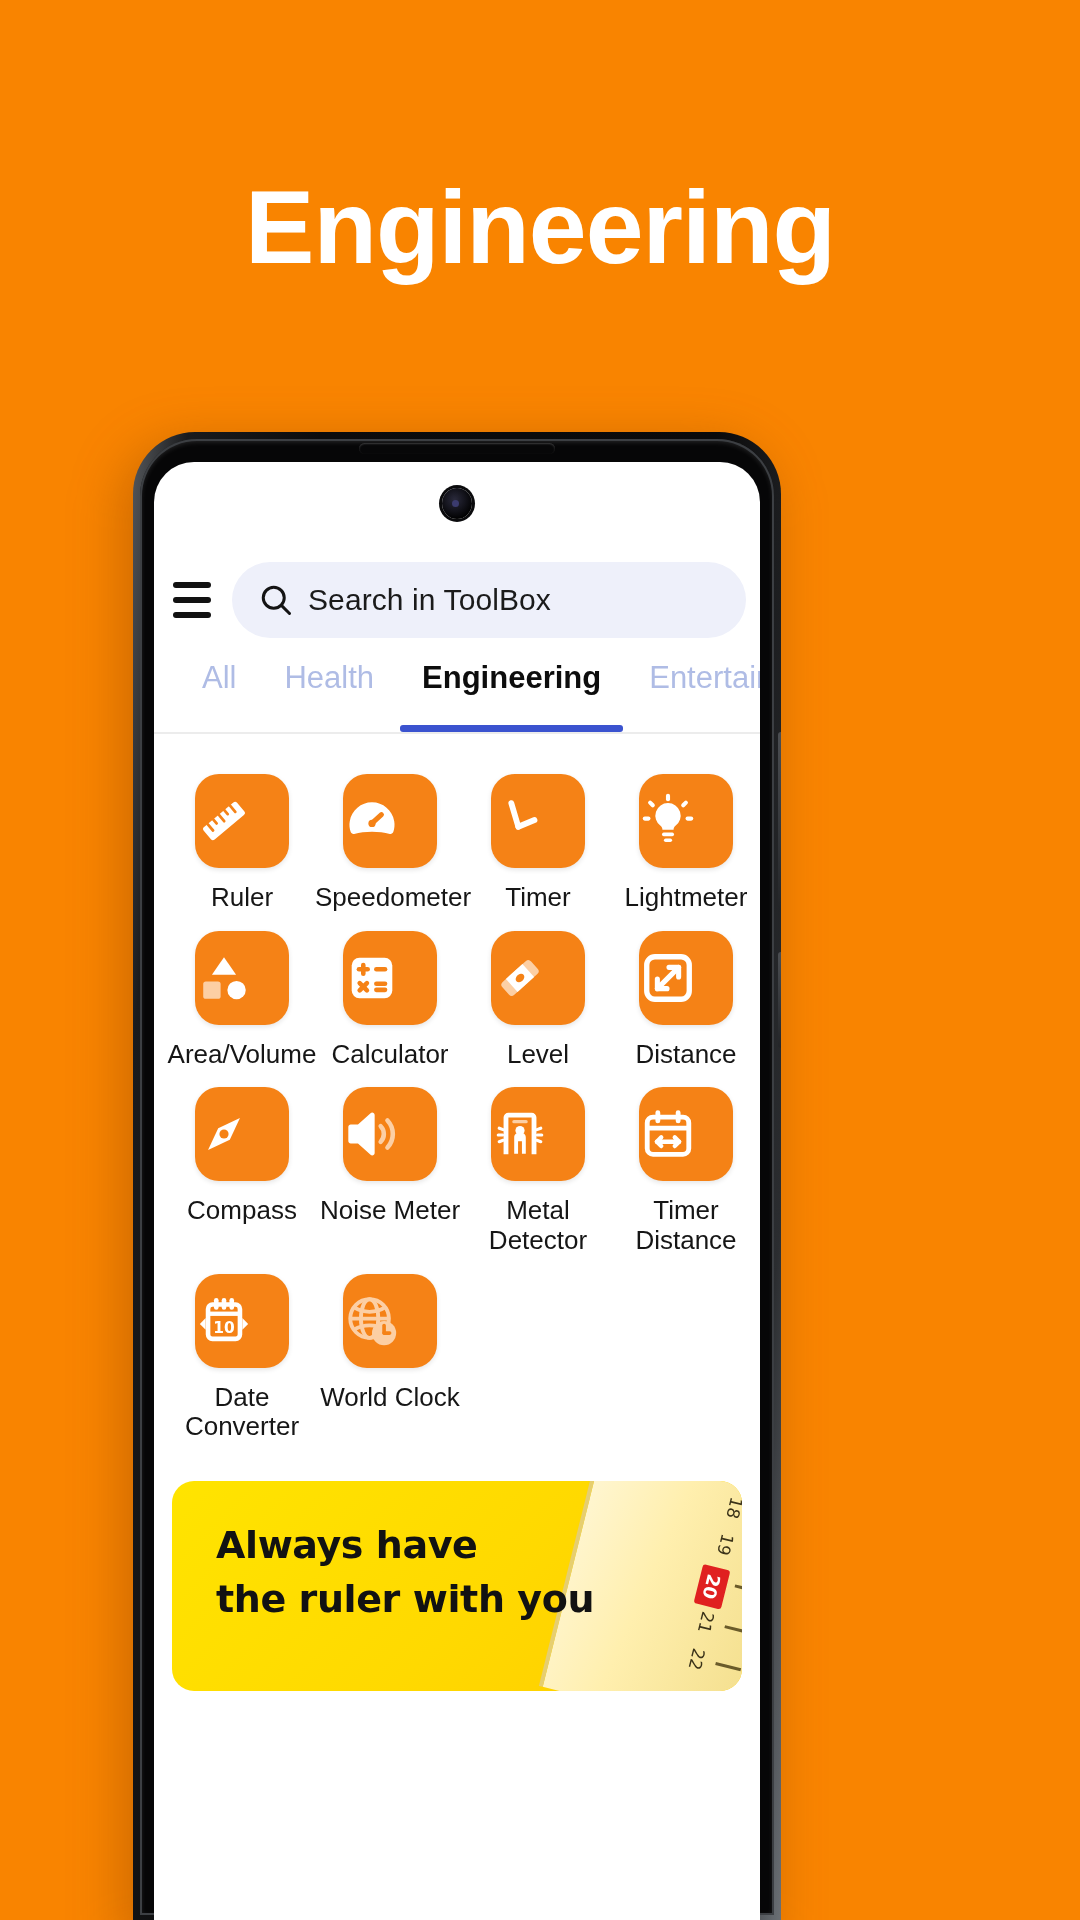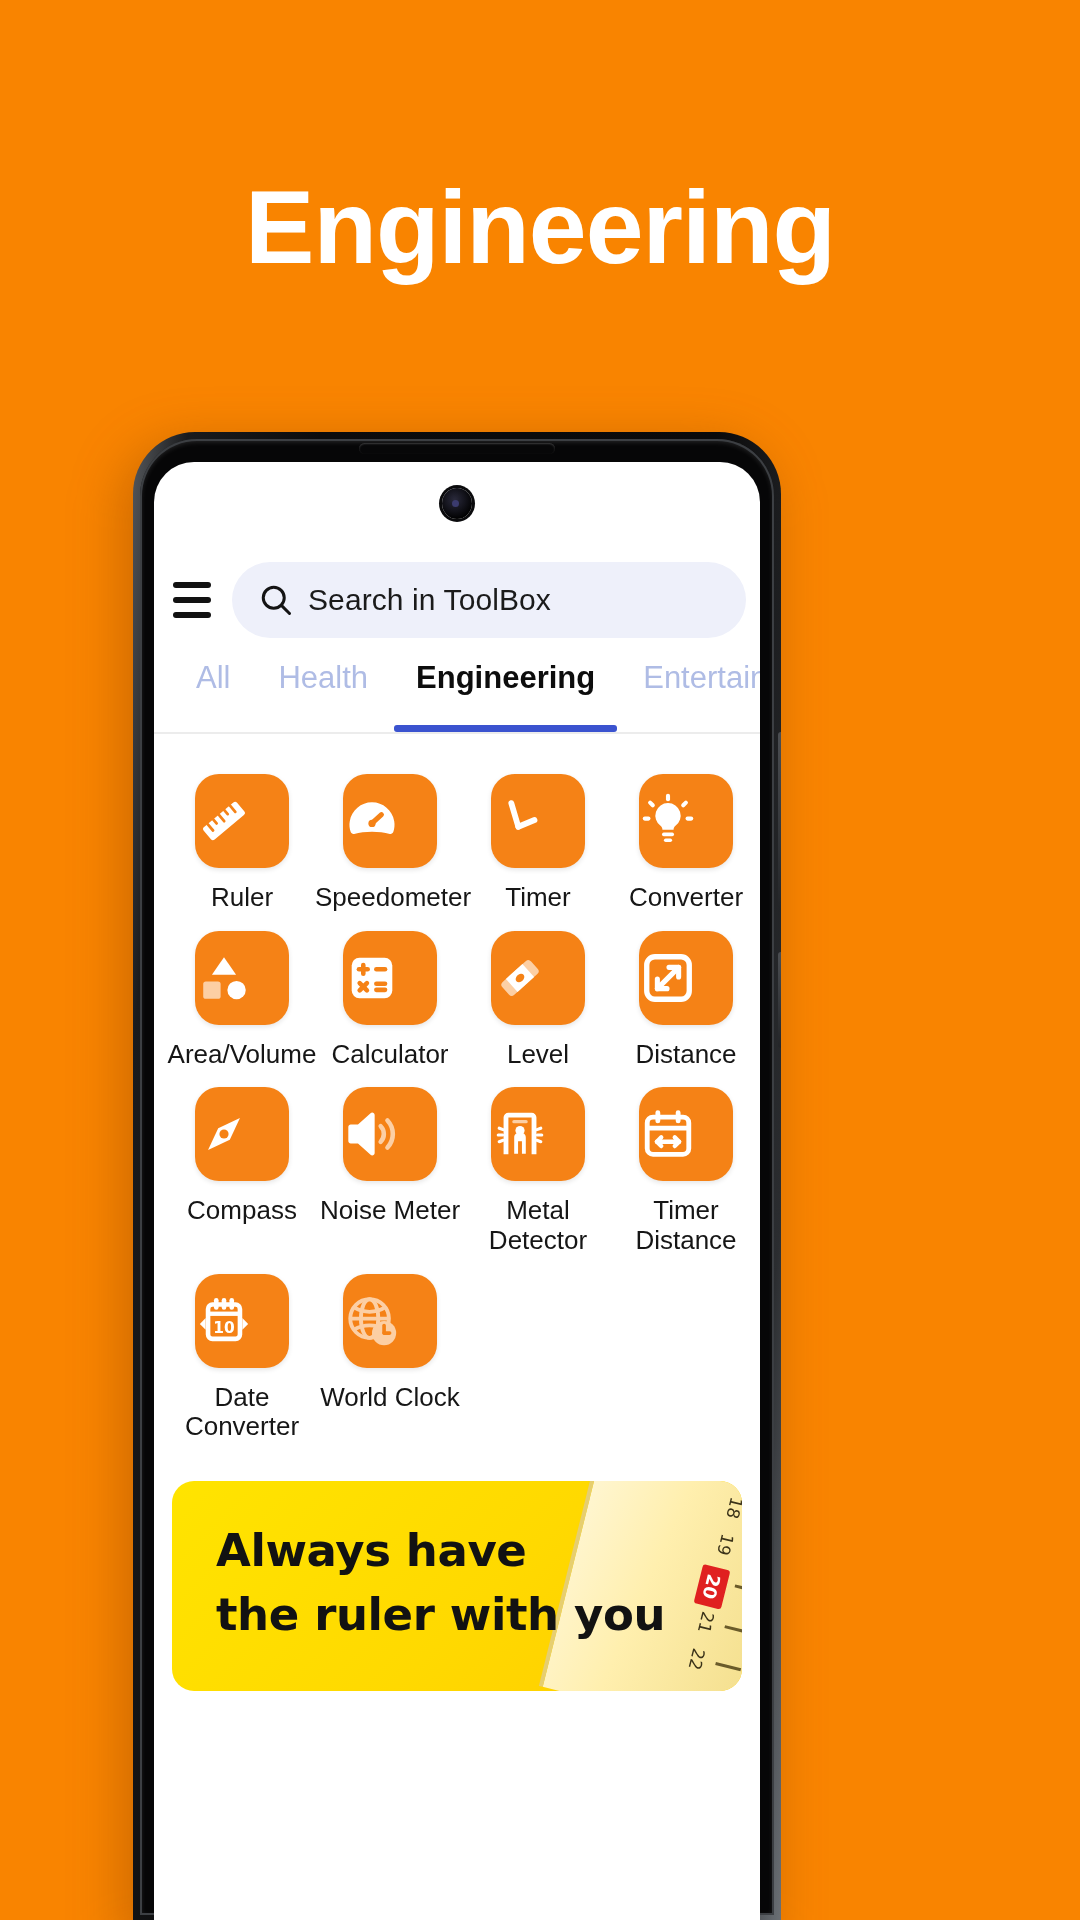--- a/index.html
+++ b/index.html
@@ -142,21 +142,21 @@
     position: absolute;
     top: 192px; left: 0;
     width: 606px; height: 78px;
     background: #fff;
     overflow: hidden;
   }
   .tabs {
     display: flex;
     align-items: flex-start;
     height: 78px;
-    padding-left: 18px;
+    padding-left: 24px;
     white-space: nowrap;
   }
   .tab {
     position: relative;
     padding: 6px 24px 0 24px;
     font-size: 31px;
     color: #AFBCE5;
     flex: 0 0 auto;
     height: 78px;
   }
@@ -216,21 +216,21 @@
     position: absolute;
     left: 18px; top: 1019px;
     width: 570px; height: 210px;
     background: linear-gradient(135deg,#FFE400 0%,#FFD900 55%,#FFCC00 100%);
     border-radius: 22px;
     overflow: hidden;
   }
   .banner-text {
     position: absolute;
     left: 44px; top: 38px;
-    font-size: 45px;
+    font-size: 38px;
     font-weight: bold;
     color: #121212;
     line-height: 1.42;
     letter-spacing: -.4px;
     font-family: "DejaVu Sans", sans-serif;
   }
   .tape {
     position: absolute;
     right: -34px; top: -16px;
     width: 210px; height: 250px;
@@ -361,21 +361,21 @@
             <rect x="10.3" y="19.2" width="3.4" height="1.5" rx=".75" fill="#fff"></rect>
             <g stroke="#fff" stroke-width="1.7" stroke-linecap="round">
               <line x1="12" y1="1.6" x2="12" y2="3"></line>
               <line x1="4.6" y1="4.4" x2="5.7" y2="5.5"></line>
               <line x1="19.4" y1="4.4" x2="18.3" y2="5.5"></line>
               <line x1="2.4" y1="11" x2="3.9" y2="11"></line>
               <line x1="21.6" y1="11" x2="20.1" y2="11"></line>
             </g>
           </svg>
         </div>
-        <div class="tile-label">Converter</div>
+        <div class="tile-label">Lightmeter</div>
       </div>
 
       <div class="tile">
         <div class="tile-icon">
           <svg width="58" height="58" viewBox="0 0 24 24">
             <path d="M12 3.4l5 7.3H7z" fill="#fff"></path>
             <rect x="3.4" y="13.4" width="7.2" height="7.2" rx="1.1" fill="#FCCFA4"></rect>
             <circle cx="17.2" cy="17" r="3.8" fill="#fff"></circle>
           </svg>
         </div>

